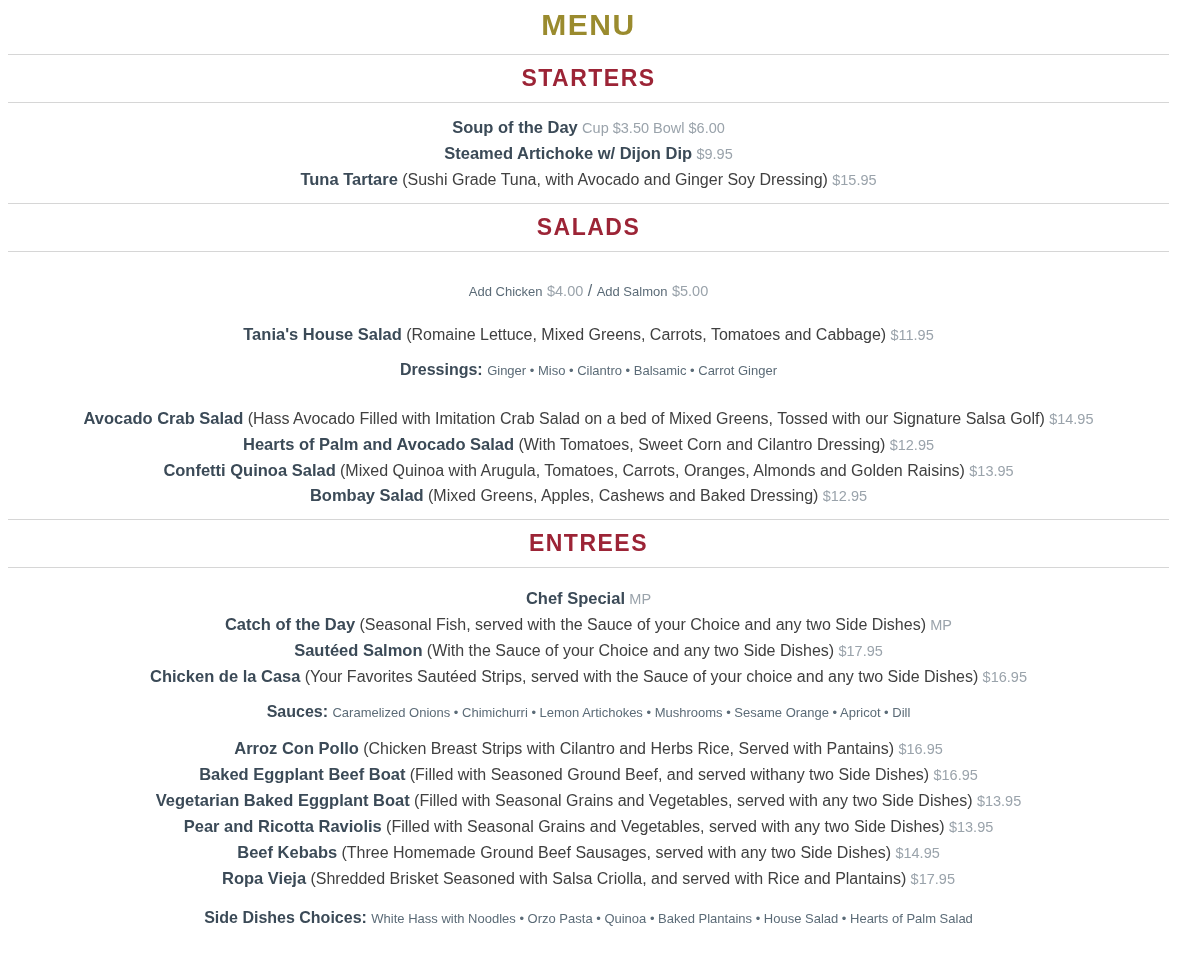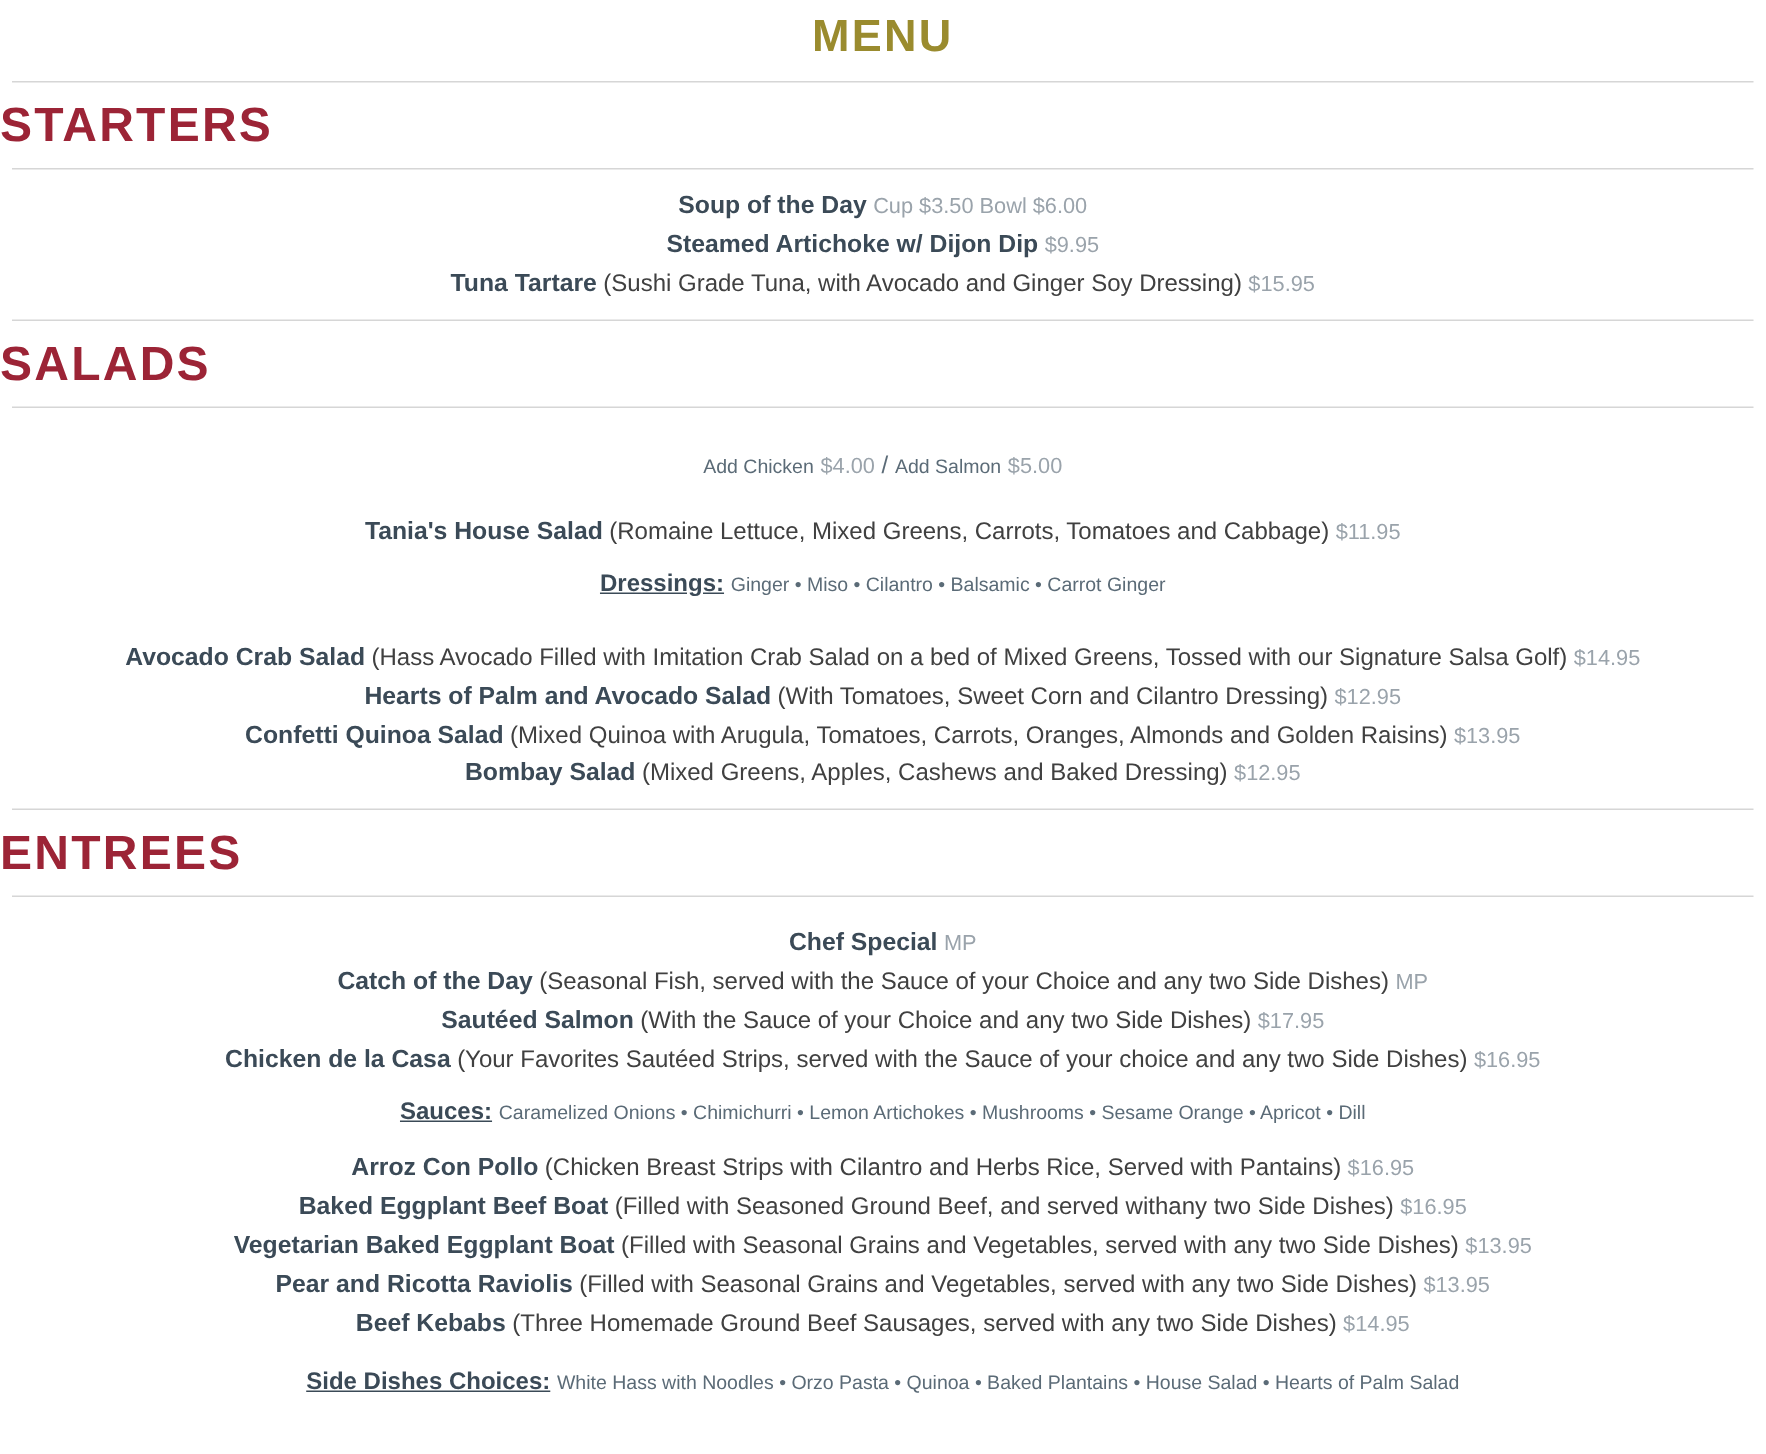--- a/index.html
+++ b/index.html
@@ -23,21 +23,22 @@
   
   .menu-title {
     text-align: center;
     font-size: 30px;
     font-weight: bold;
     letter-spacing: 1.5px;
     color: #9a8b2e;
     margin: 8px 0 12px 0;
   }
   .section-title {
-    font-size: 32px;
+    text-align: center;
+    font-size: 23px;
     font-weight: bold;
     letter-spacing: 1.5px;
     color: #9c2436;
     margin: 10px 0 10px 0;
   }
 
   .rule {
     border: 0;
     border-top: 1px solid #d6d6d6;
     margin: 0 8px;
@@ -66,21 +67,20 @@
   }
   .price {
     color: #9aa3ab;
     font-size: 14.5px;
     text-align: right;
   }
   .label {
     font-weight: bold;
     color: #3b4a57;
     font-size: 16px;
-    text-decoration: underline;
   }
   .plain {
     color: #5b6b77;
     font-size: 13px;
   }
   .addons {
     text-align: center;
     padding: 12px 0 4px 0;
   }
   .spacer-sm { height: 10px; }
@@ -232,20 +232,25 @@
     <p class="line">
       <span class="name">Pear and Ricotta Raviolis</span>
       <span class="desc">(Filled with Seasonal Grains and Vegetables, served with any two Side Dishes)</span>
       <span class="price">$13.95</span>
     </p>
     <p class="line">
       <span class="name">Beef Kebabs</span>
       <span class="desc">(Three Homemade Ground Beef Sausages, served with any two Side Dishes)</span>
       <span class="price">$14.95</span>
     </p>
+    <p class="line">
+      <span class="name">Ropa Vieja</span>
+      <span class="desc">(Shredded Brisket Seasoned with Salsa Criolla, and served with Rice and Plantains)</span>
+      <span class="price">$17.95</span>
+    </p>
   </div>
 
   <div class="side-row">
     <span class="label">Side Dishes Choices:</span>
     <span class="plain">White Hass with Noodles  • Orzo Pasta  • Quinoa  •  Baked Plantains  •  House Salad  •  Hearts of Palm Salad</span>
   </div>
 
 </div>
 
 </body></html>

